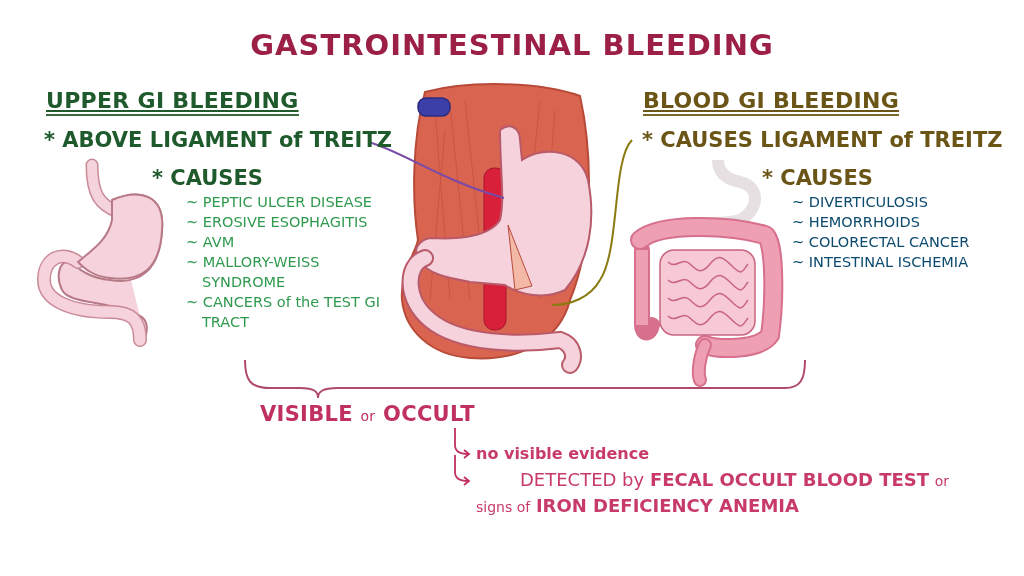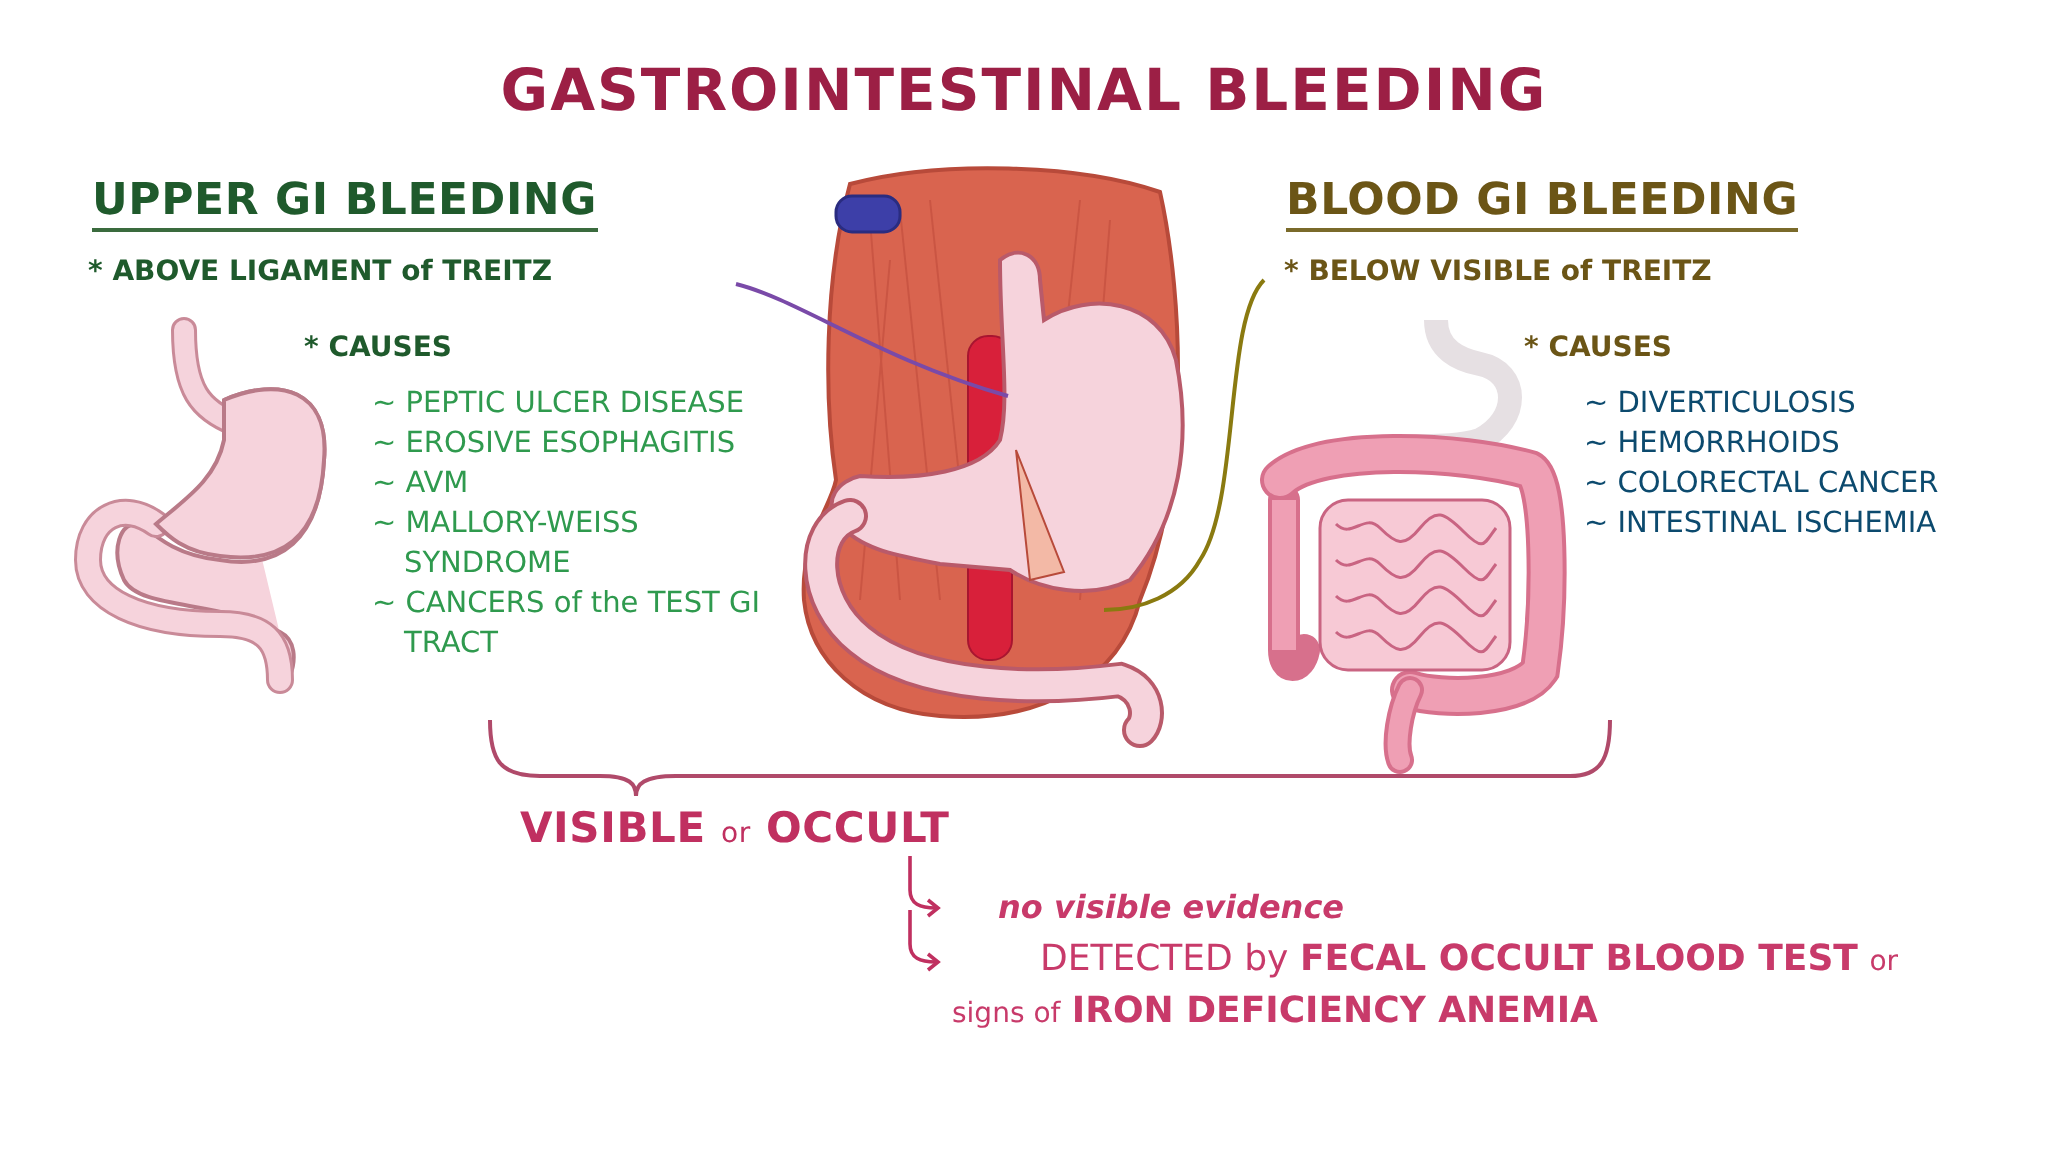--- a/index.html
+++ b/index.html
@@ -1,24 +1,24 @@
 <!DOCTYPE html>
 <html><head>
 <meta charset="utf-8">
 <style>
   html, body { margin: 0; padding: 0; background: #ffffff; }
   body { width: 1024px; height: 576px; position: relative; overflow: hidden;
          font-family: "DejaVu Sans", sans-serif; }
   .abs { position: absolute; }
   .title { left: 0; width: 1024px; top: 28px; text-align: center; font-weight: bold;
            font-size: 29px; letter-spacing: 1px; color: #9c1f45; }
-  .hdr { font-weight: bold; font-size: 22px; letter-spacing: 0.3px; border-bottom: 2px solid; padding-bottom: 1px; }
+  .hdr { font-weight: bold; font-size: 22px; letter-spacing: 0.3px; border-bottom: 2px solid; padding-bottom: 1px; text-decoration: underline; }
   .upper { color: #1f5a2c; border-color: #3a6b3e; }
   .lower { color: #6b5516; border-color: #7a6a2a; }
-  .sub { font-weight: bold; font-size: 14px; }
+  .sub { font-weight: bold; font-size: 21px; }
   .sub.g { color: #1f5a2c; }
   .sub.y { color: #6b5516; }
   .list { margin: 0; padding: 0; list-style: none; font-size: 14.5px; line-height: 20px; }
   .list.g { color: #2f9a4e; }
   .list.y { color: #0c4a6e; }
   .list li { padding-left: 16px; text-indent: -16px; }
   .vis { font-weight: bold; font-size: 21px; color: #c03060; letter-spacing: 0.3px; }
   .vis .small { font-size: 14px; font-weight: normal; }
   .occ { font-size: 18px; color: #c83a6a; line-height: 27px; }
   .occ b { font-weight: bold; }
@@ -93,35 +93,35 @@
 <div class="abs sub g" style="left:152px; top:166px;">* CAUSES</div>
 <ul class="abs list g" style="left:186px; top:192px; width:215px;">
   <li>~ PEPTIC ULCER DISEASE</li>
   <li>~ EROSIVE ESOPHAGITIS</li>
   <li>~ AVM</li>
   <li style="width:170px;">~ MALLORY-WEISS SYNDROME</li>
   <li style="width:215px;">~ CANCERS of the TEST GI TRACT</li>
 </ul>
 
 <div class="abs hdr lower" style="left:643px; top:88px;">BLOOD GI BLEEDING</div>
-<div class="abs sub y" style="left:642px; top:128px;">* BELOW VISIBLE of TREITZ</div>
+<div class="abs sub y" style="left:642px; top:128px;">* CAUSES LIGAMENT of TREITZ</div>
 <div class="abs sub y" style="left:762px; top:166px;">* CAUSES</div>
 <ul class="abs list y" style="left:792px; top:192px; width:210px;">
   <li>~ DIVERTICULOSIS</li>
   <li>~ HEMORRHOIDS</li>
   <li>~ COLORECTAL CANCER</li>
   <li>~ INTESTINAL ISCHEMIA</li>
 </ul>
 
 <div class="abs vis" style="left:260px; top:402px;">
   <span>VISIBLE</span>
   <span class="small">or</span>
   <span>OCCULT</span>
 </div>
-<div class="abs occ" style="left:499px; top:440px; font-weight:bold; font-size:16px;font-style:italic;">no visible evidence</div>
+<div class="abs occ" style="left:476px; top:440px; font-weight:bold; font-size:16px;">no visible evidence</div>
 <div class="abs occ" style="left:476px; top:466px;margin-left:44px;">
   <span class="thin">DETECTED by</span>
   <b>FECAL OCCULT BLOOD TEST</b>
   <span class="thin tiny">or</span>
 </div>
 <div class="abs occ" style="left:476px; top:492px;">
   <span class="thin tiny">signs of</span>
   <b>IRON DEFICIENCY ANEMIA</b>
 </div>
 

